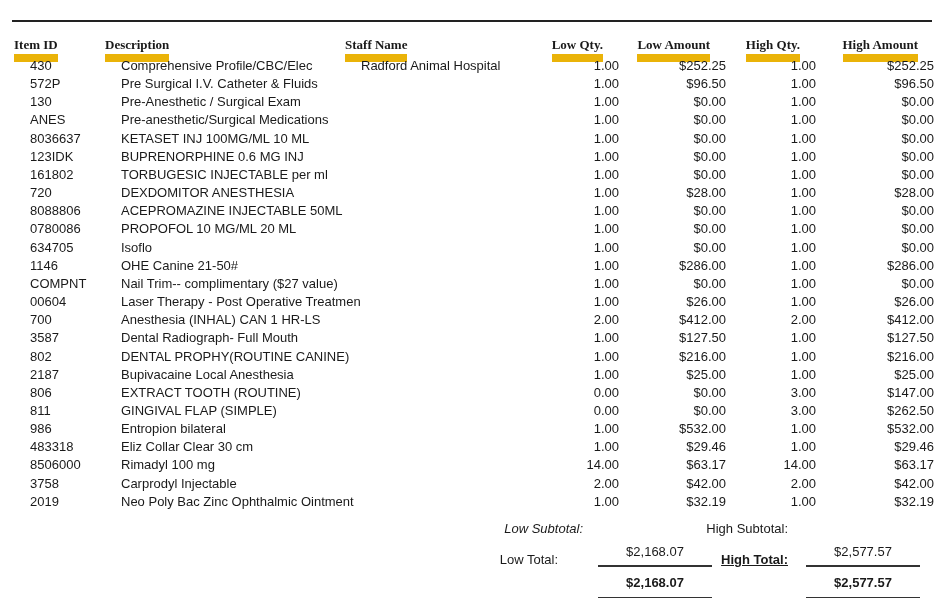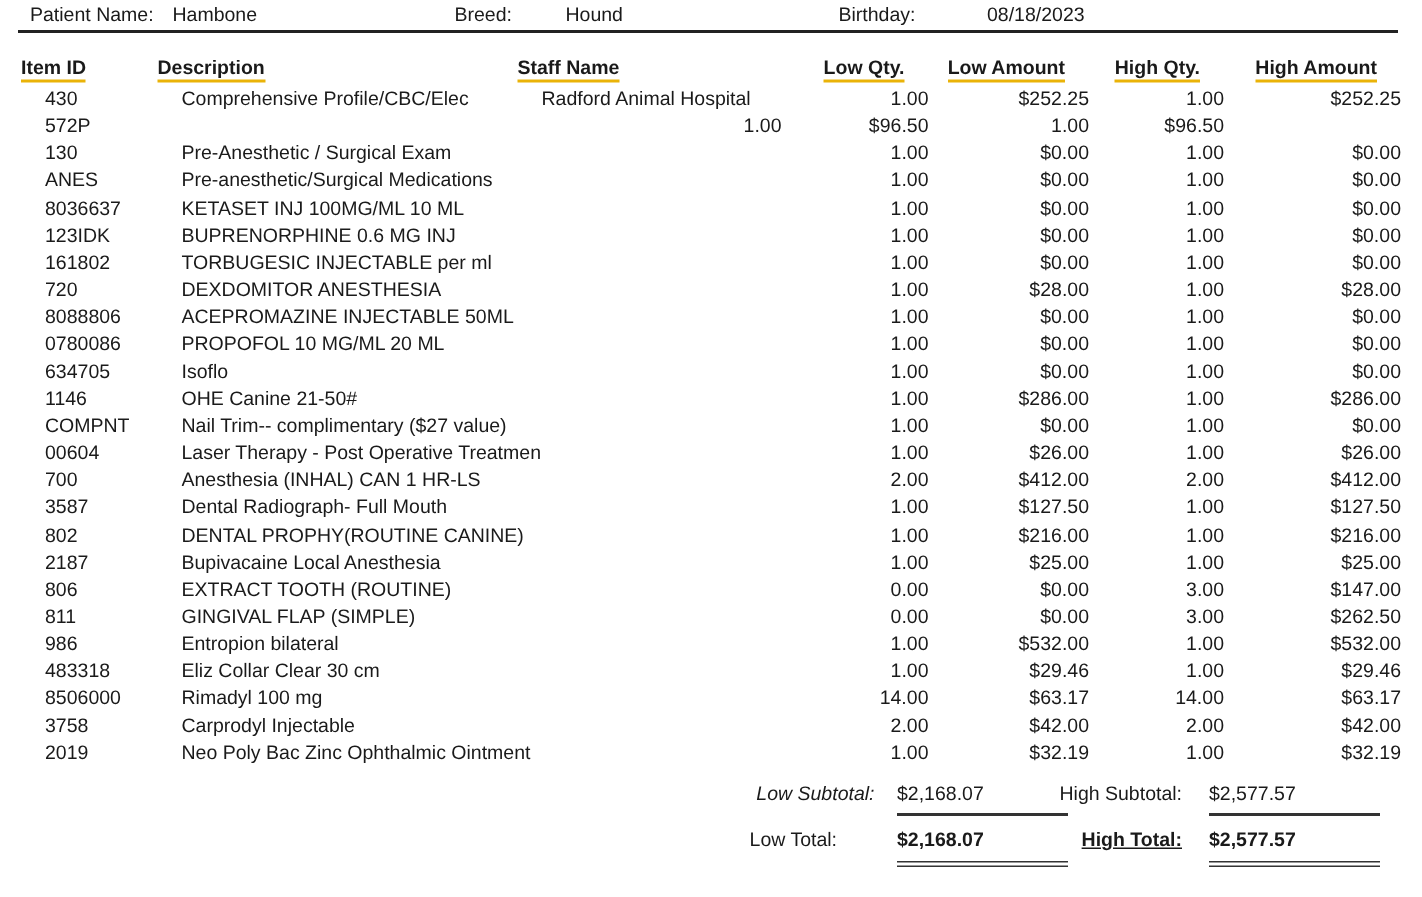--- a/index.html
+++ b/index.html
@@ -39,57 +39,50 @@
   }
   .col-num { text-align: right; }
   .cell { white-space: nowrap; overflow: hidden; }
 
   .table-header {
     position: absolute; top: 37px; left: 0; height: 16px;
     font-weight: bold;
   }
   .table-header .hcell span {
     display: inline-block;
-    border-bottom: 2px solid #eab308;
+    border-bottom: 8px solid #eab308;
     padding-bottom: 1px;
     white-space: nowrap;
+    font-family: Liberation Serif, serif;
   }
   .table-header .col-num { text-align: right; }
 
   .table-body { position: absolute; top: 57px; left: 16px; }
   .table-body .grid-row { height: 18.16px; line-height: 18.16px; }
 
   
   .totals { position: absolute; left: 0; top: 0; width: 948px; }
   .tot-label { position: absolute; text-align: right; white-space: nowrap; }
-  .tot-amount { position: absolute; text-align: left; white-space: nowrap; }
+  .tot-amount { position: absolute; text-align: center; white-space: nowrap; margin-top: 23px; }
 
   .low-sub-label  { top: 521px; left: 463px; width: 120px; font-style: italic; }
   .low-sub-amt    { top: 521px; left: 598px; width: 114px; padding-bottom: 6px; border-bottom: 2px solid #333; }
   .high-sub-label { top: 521px; left: 668px; width: 120px; }
   .high-sub-amt   { top: 521px; left: 806px; width: 114px; padding-bottom: 6px; border-bottom: 2px solid #333; }
 
   .low-tot-label  { top: 552px; left: 438px; width: 120px; font-weight: normal; }
   .low-tot-amt    { top: 552px; left: 598px; width: 114px; font-weight: bold; padding-bottom: 7px; border-bottom: 4px double #333; }
   .high-tot-label { top: 552px; left: 668px; width: 120px; font-weight: bold; text-decoration: underline; }
   .high-tot-amt   { top: 552px; left: 806px; width: 114px; font-weight: bold; padding-bottom: 7px; border-bottom: 4px double #333; }
 </style>
 </head>
 <body>
 
 <div class="page">
 
-  <div class="patient-bar">
-    <span class="pi-label-name">Patient Name:</span>
-    <span class="pi-value-name">Hambone</span>
-    <span class="pi-label-breed">Breed:</span>
-    <span class="pi-value-breed">Hound</span>
-    <span class="pi-label-bday">Birthday:</span>
-    <span class="pi-value-bday">08/18/2023</span>
-  </div>
 
   <div class="top-rule"></div>
 
   <div class="grid-row table-header">
     <div class="hcell"><span>Item ID</span></div>
     <div class="hcell"><span>Description</span></div>
     <div class="hcell"><span>Staff Name</span></div>
     <div class="hcell col-num"><span>Low Qty.</span></div>
     <div class="hcell col-num"><span>Low Amount</span></div>
     <div class="hcell col-num"><span>High Qty.</span></div>
@@ -102,20 +95,21 @@
       <div class="cell">Comprehensive Profile/CBC/Elec</div>
       <div class="cell">Radford Animal Hospital</div>
       <div class="cell col-num">1.00</div>
       <div class="cell col-num">$252.25</div>
       <div class="cell col-num">1.00</div>
       <div class="cell col-num">$252.25</div>
     </div>
 
     <div class="grid-row">
       <div class="cell">572P</div>
+      <div class="cell">Pre Surgical I.V. Catheter &amp; Fluids</div>
       <div class="cell"></div>
       <div class="cell col-num">1.00</div>
       <div class="cell col-num">$96.50</div>
       <div class="cell col-num">1.00</div>
       <div class="cell col-num">$96.50</div>
     </div>
 
     <div class="grid-row">
       <div class="cell">130</div>
       <div class="cell">Pre-Anesthetic / Surgical Exam</div>

